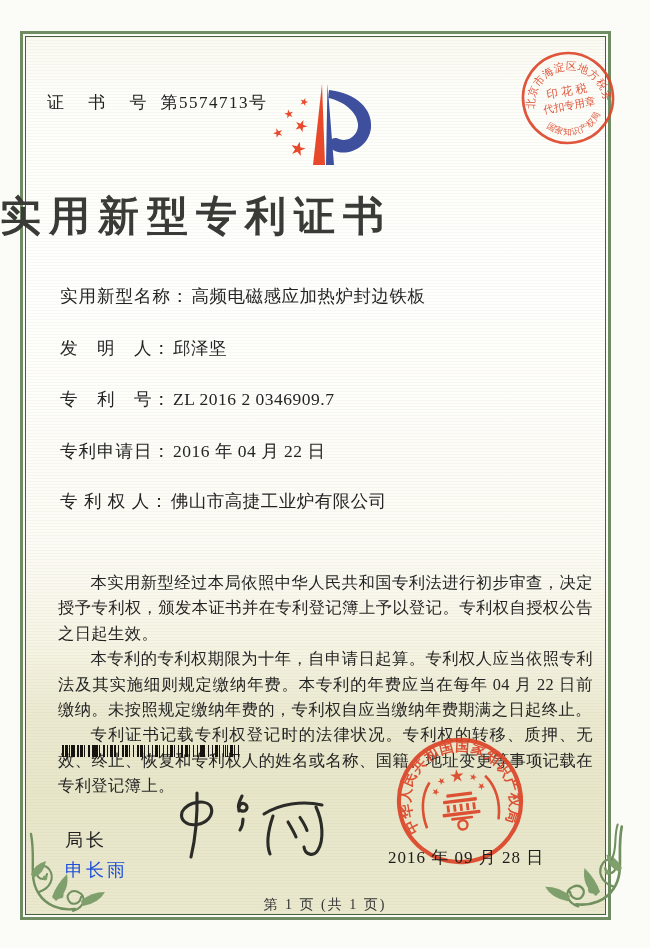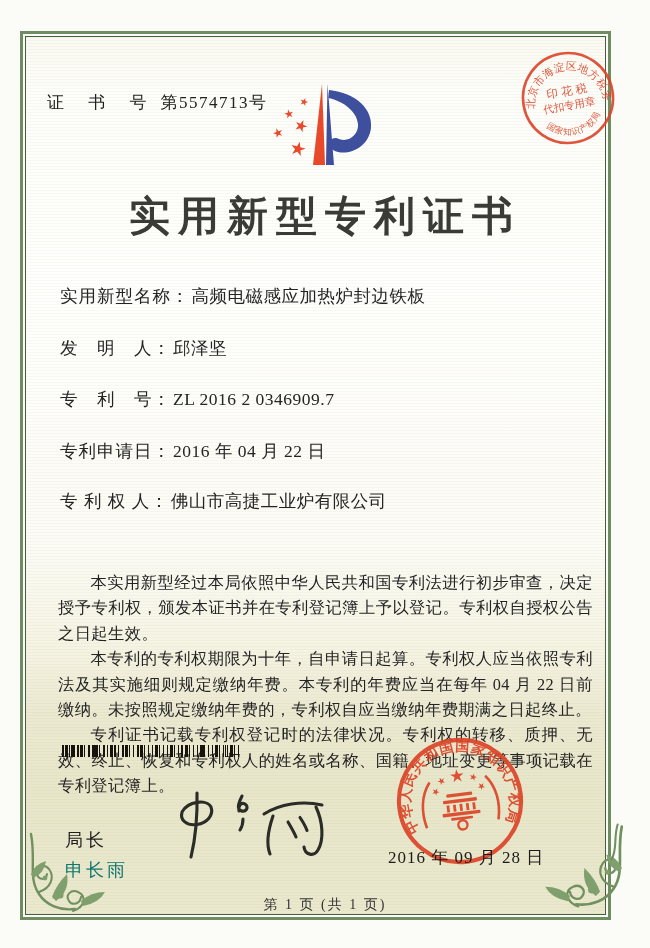--- a/index.html
+++ b/index.html
@@ -28,21 +28,21 @@
   }
   .cert-number{
     position:absolute; left:47px; top:91px; font-size:17px; color:#202020;
     white-space:nowrap;
   }
   .cert-number .lbl{letter-spacing:10px; margin-right:4px;}
   .cert-number .num{letter-spacing:1.5px;}
   .logo{position:absolute; left:258px; top:72px; width:140px; height:112px;}
   .stamp{position:absolute; left:518px; top:48px; width:100px; height:100px; opacity:.9;}
   .doc-title{
-    position:absolute; left:0; right:0; top:189px; text-align:center;
+    position:absolute; left:0; right:0; top:189px; 
     font-size:41px; font-weight:700; letter-spacing:8px; color:#3a3a37;
     white-space:nowrap;
   }
   .field{
     position:absolute; left:60px; font-size:17.5px; color:#242424;
     letter-spacing:.5px; white-space:nowrap;
   }
   .field .f-label{letter-spacing:1px;}
   .field .f-value{margin-left:2px;}
   .paras{
@@ -51,21 +51,21 @@
   }
   .paras p{margin:0; text-indent:2em; letter-spacing:.4px;}
   .barcode{
     position:absolute; left:62px; top:745px; width:177px; height:12px;
     background:
       repeating-linear-gradient(90deg, transparent 0 9px, #17130f 9px 10.5px, transparent 10.5px 22px),
       repeating-linear-gradient(90deg,#17130f 0 1.5px,transparent 1.5px 3px,#17130f 3px 6px,transparent 6px 7px,#17130f 7px 8px,transparent 8px 11px,#17130f 11px 12.5px,transparent 12.5px 15px);
   }
   .director-role{position:absolute; left:65px; top:828px; font-size:18px; letter-spacing:3px; color:#1f1f1f;
     font-family:"Liberation Sans","DejaVu Sans",sans-serif;}
-  .director-name{position:absolute; left:65px; top:858px; font-size:18px; letter-spacing:3px; color:#0f766e;
+  .director-name{position:absolute; left:65px; top:858px; font-size:18px; letter-spacing:3px; color:#1d4ed8;
     font-family:"Liberation Sans","DejaVu Sans",sans-serif;}
   .signature{position:absolute; left:170px; top:786px; width:168px; height:82px;}
   .seal{position:absolute; left:393px; top:734px; width:134px; height:134px; opacity:.92;}
   .seal-date{
     position:absolute; left:388px; top:846px; font-size:17px; letter-spacing:1px;
     color:#1c1c1a; white-space:nowrap;
   }
   .footer{
     position:absolute; left:0; right:0; top:896px; text-align:center;
     font-size:14px; letter-spacing:2px; color:#333;

